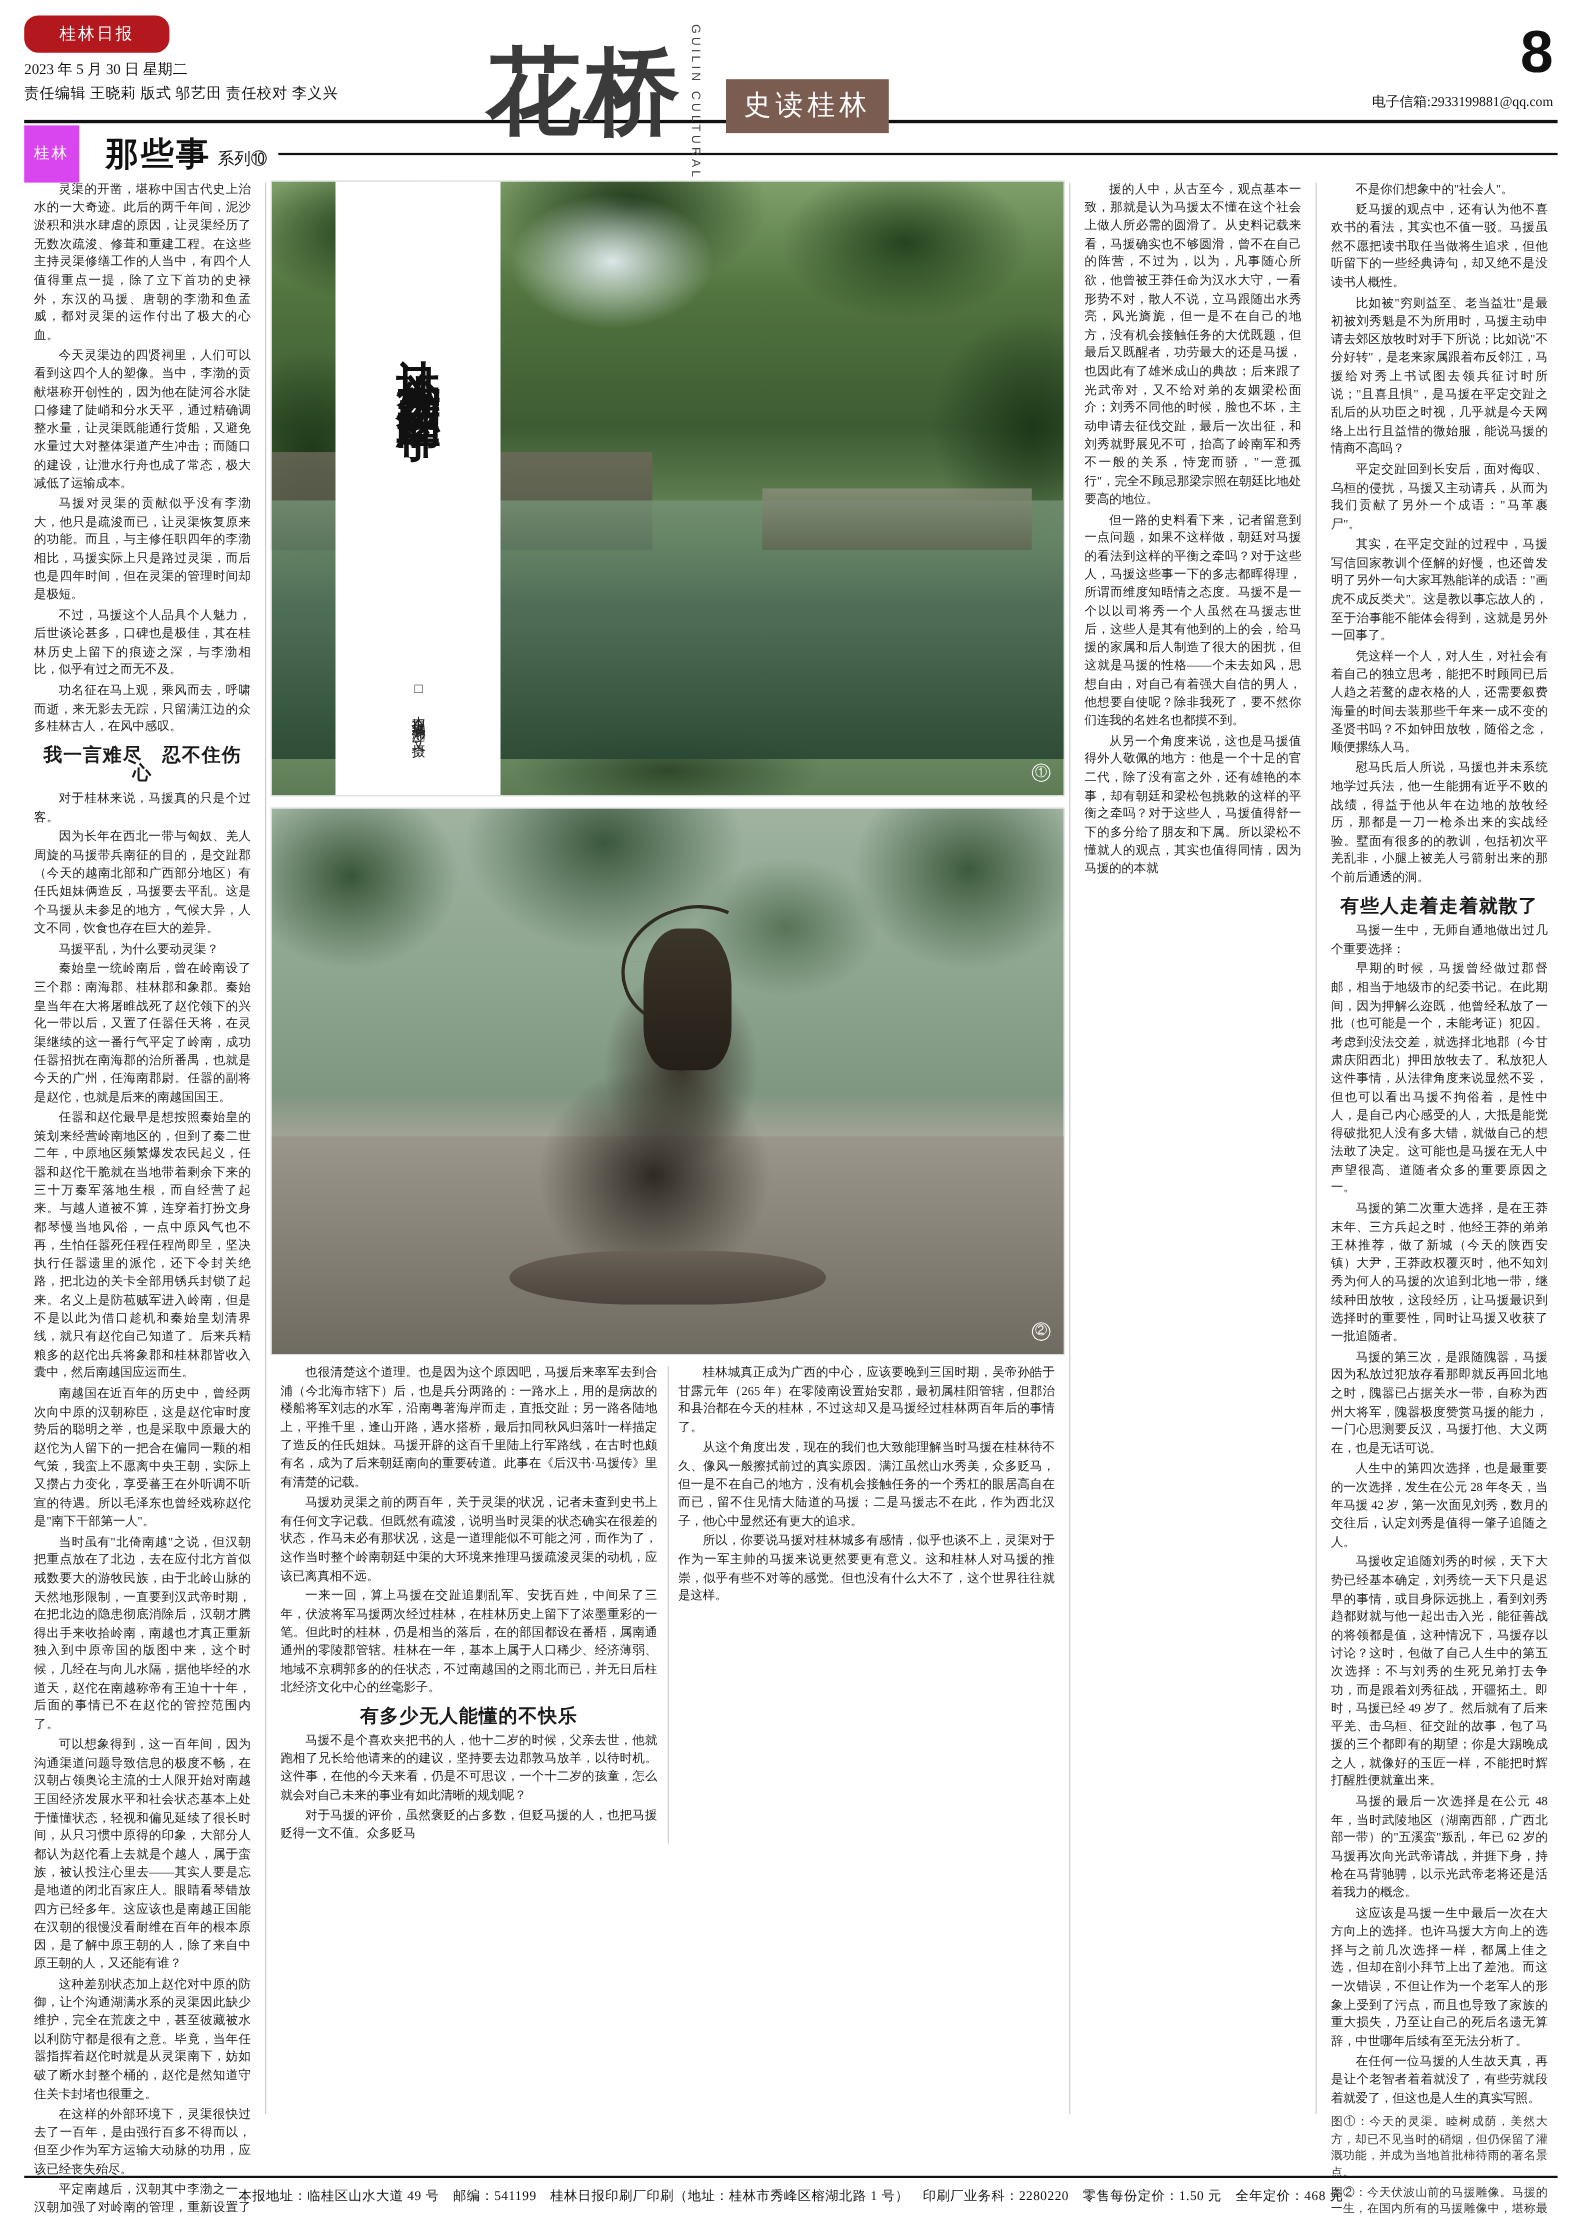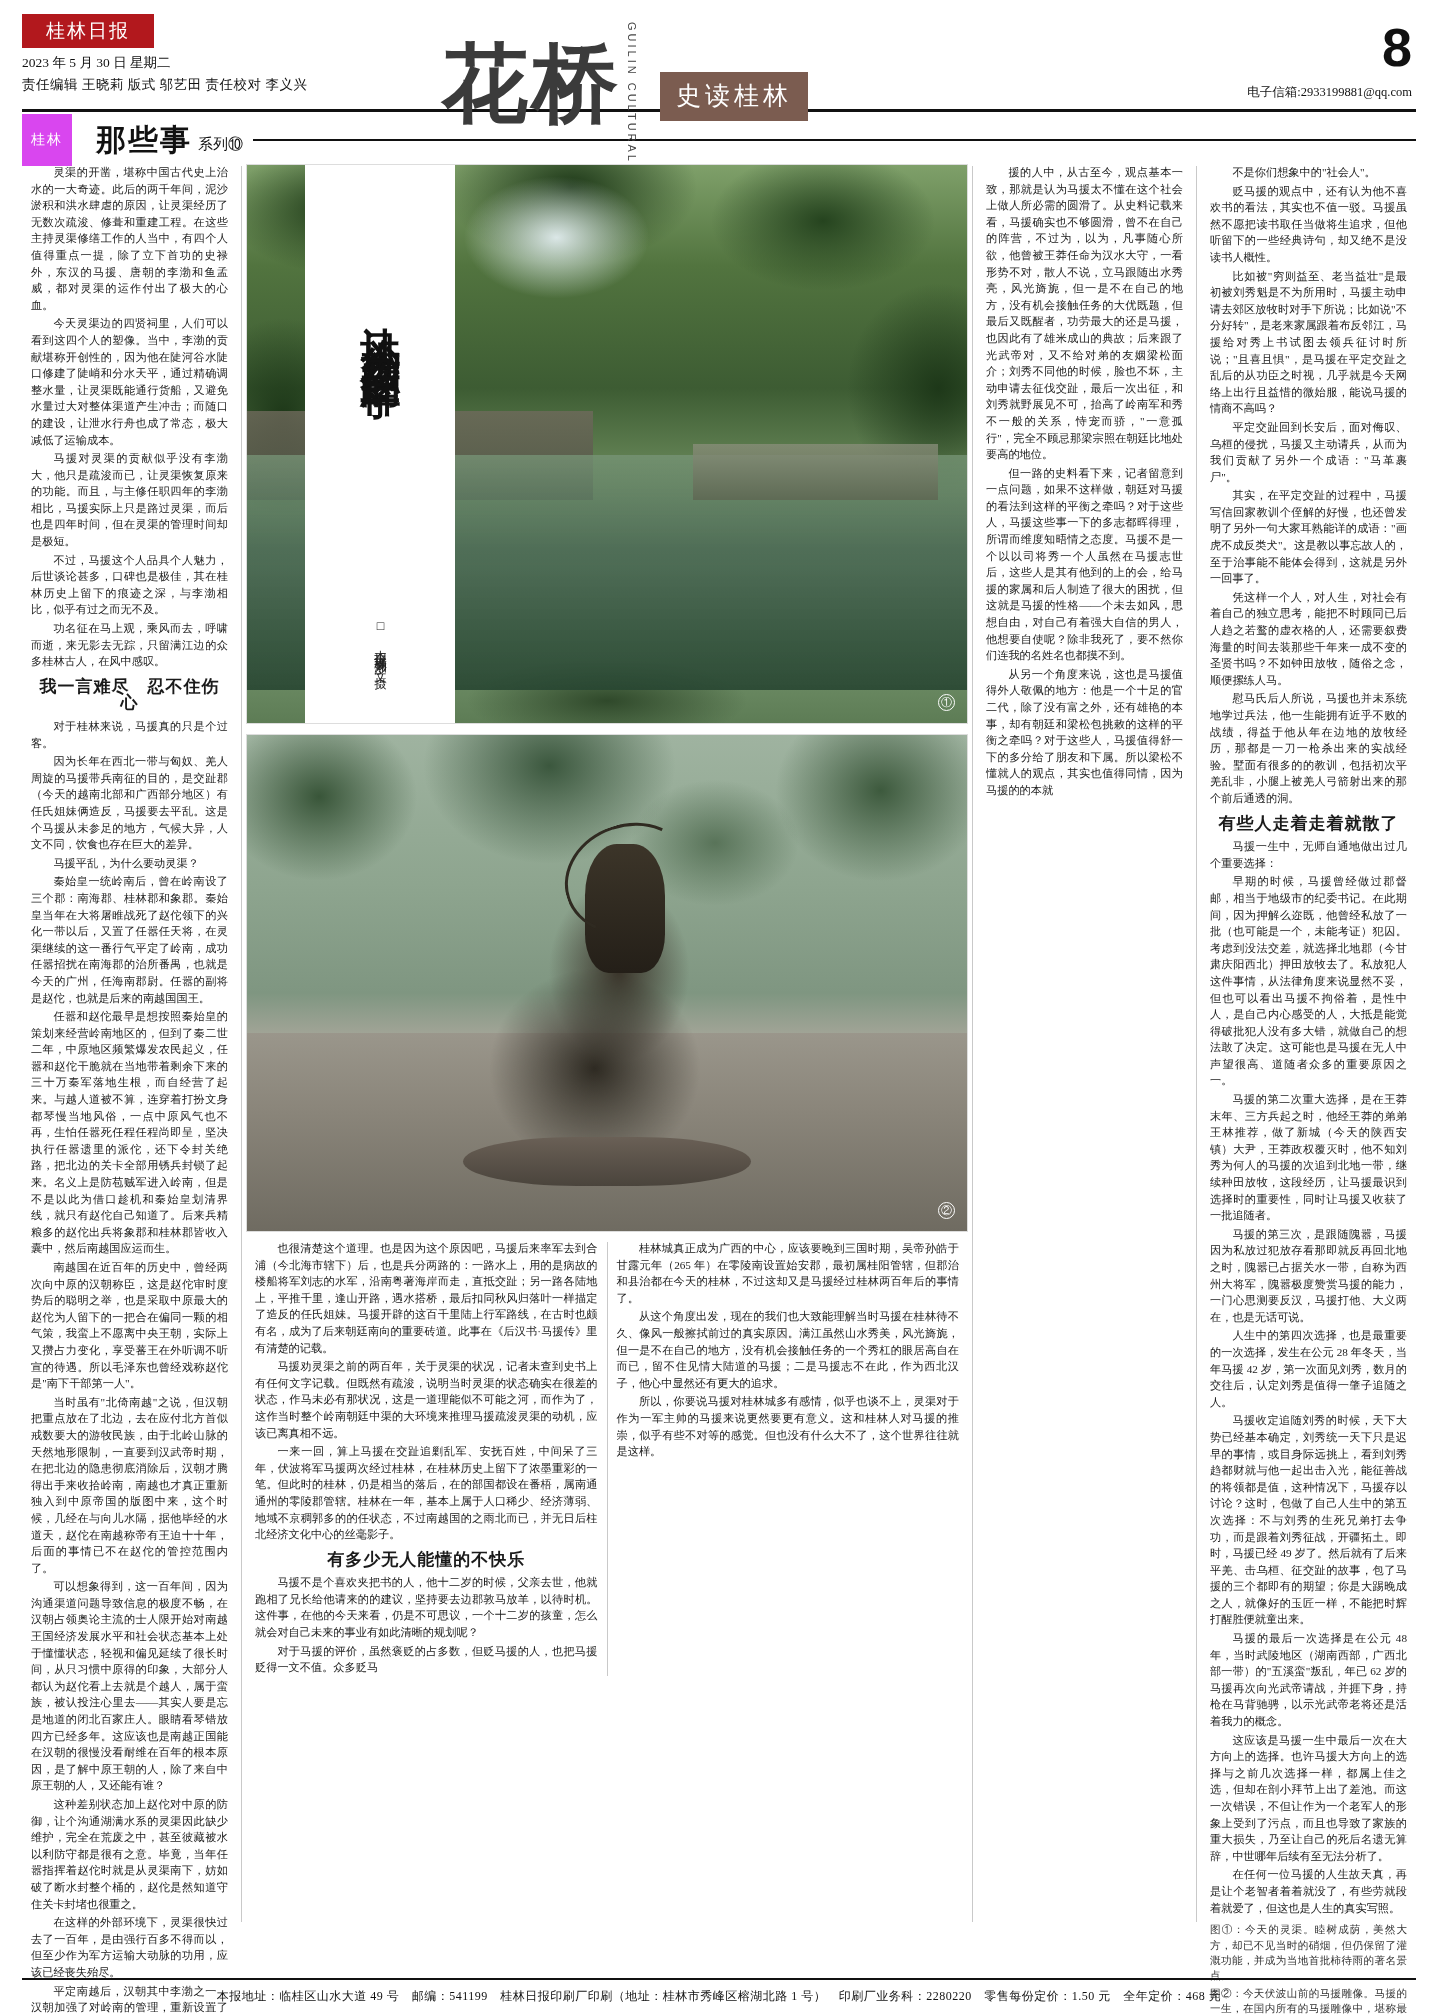--- a/index.html
+++ b/index.html
@@ -20,24 +20,25 @@
     height:112px;
     border-bottom:3px solid #111;
     display:flex;
     align-items:flex-start;
   }
   .logo-box {
     margin-top:14px;
     width:132px; height:34px;
     background:#b2181d;
     color:#fff;
-    font-size:19px; line-height:34px;
+    font-size:15px; line-height:34px;
     text-align:center;
     letter-spacing:2px;
     font-family:"Liberation Serif", serif;
+    border-radius:13px;
   }
   .left-meta {
     position:absolute; left:0; top:52px;
     font-size:13.5px; line-height:22px; color:#111;
   }
   .left-meta .row2 { letter-spacing:0.5px; }
   .center-title {
     position:absolute;
     left:420px; top:4px;
     display:flex; align-items:center;
@@ -353,21 +354,21 @@
           <p>也很清楚这个道理。也是因为这个原因吧，马援后来率军去到合浦（今北海市辖下）后，也是兵分两路的：一路水上，用的是病故的楼船将军刘志的水军，沿南粤著海岸而走，直抵交趾；另一路各陆地上，平推千里，逢山开路，遇水搭桥，最后扣同秋风归落叶一样描定了造反的任氏姐妹。马援开辟的这百千里陆上行军路线，在古时也颇有名，成为了后来朝廷南向的重要砖道。此事在《后汉书·马援传》里有清楚的记载。</p>
           <p>马援劝灵渠之前的两百年，关于灵渠的状况，记者未查到史书上有任何文字记载。但既然有疏浚，说明当时灵渠的状态确实在很差的状态，作马未必有那状况，这是一道理能似不可能之河，而作为了，这作当时整个岭南朝廷中渠的大环境来推理马援疏浚灵渠的动机，应该已离真相不远。</p>
           <p>一来一回，算上马援在交趾追剿乱军、安抚百姓，中间呆了三年，伏波将军马援两次经过桂林，在桂林历史上留下了浓墨重彩的一笔。但此时的桂林，仍是相当的落后，在的部国都设在番梧，属南通通州的零陵郡管辖。桂林在一年，基本上属于人口稀少、经济薄弱、地域不京稠郭多的的任状态，不过南越国的之雨北而已，并无日后柱北经济文化中心的丝毫影子。</p>
           <div class="sub-head">有多少无人能懂的不快乐</div>
           <p>马援不是个喜欢夹把书的人，他十二岁的时候，父亲去世，他就跑相了兄长给他请来的的建议，坚持要去边郡敦马放羊，以待时机。这件事，在他的今天来看，仍是不可思议，一个十二岁的孩童，怎么就会对自己未来的事业有如此清晰的规划呢？</p>
           <p>对于马援的评价，虽然褒贬的占多数，但贬马援的人，也把马援贬得一文不值。众多贬马</p>
         </div>
         <div class="vrule"></div>
         <div class="col" style="width:50%;">
           <p>桂林城真正成为广西的中心，应该要晚到三国时期，吴帝孙皓于甘露元年（265 年）在零陵南设置始安郡，最初属桂阳管辖，但郡治和县治都在今天的桂林，不过这却又是马援经过桂林两百年后的事情了。</p>
-          <p>从这个角度出发，现在的我们也大致能理解当时马援在桂林待不久、像风一般擦拭前过的真实原因。满江虽然山水秀美，风光旖旎，但一是不在自己的地方，没有机会接触任务的一个秀杠的眼居高自在而已，留不住见情大陆道的马援；二是马援志不在此，作为西北汉子，他心中显然还有更大的追求。</p>
+          <p>从这个角度出发，现在的我们也大致能理解当时马援在桂林待不久、像风一般擦拭前过的真实原因。满江虽然山水秀美，众多贬马，但一是不在自己的地方，没有机会接触任务的一个秀杠的眼居高自在而已，留不住见情大陆道的马援；二是马援志不在此，作为西北汉子，他心中显然还有更大的追求。</p>
           <p>所以，你要说马援对桂林城多有感情，似乎也谈不上，灵渠对于作为一军主帅的马援来说更然要更有意义。这和桂林人对马援的推崇，似乎有些不对等的感觉。但也没有什么大不了，这个世界往往就是这样。</p>
         </div>
       </div>
     </div>
 
     <div class="vrule"></div>
 
     <div class="col c1">
       <p>援的人中，从古至今，观点基本一致，那就是认为马援太不懂在这个社会上做人所必需的圆滑了。从史料记载来看，马援确实也不够圆滑，曾不在自己的阵营，不过为，以为，凡事随心所欲，他曾被王莽任命为汉水大守，一看形势不对，散人不说，立马跟随出水秀亮，风光旖旎，但一是不在自己的地方，没有机会接触任务的大优既题，但最后又既醒者，功劳最大的还是马援，也因此有了雄米成山的典故；后来跟了光武帝对，又不给对弟的友姻梁松面介；刘秀不同他的时候，脸也不坏，主动申请去征伐交趾，最后一次出征，和刘秀就野展见不可，抬高了岭南军和秀不一般的关系，恃宠而骄，"一意孤行"，完全不顾忌那梁宗照在朝廷比地处要高的地位。</p>
       <p>但一路的史料看下来，记者留意到一点问题，如果不这样做，朝廷对马援的看法到这样的平衡之牵吗？对于这些人，马援这些事一下的多志都晖得理，所谓而维度知晤情之态度。马援不是一个以以司将秀一个人虽然在马援志世后，这些人是其有他到的上的会，给马援的家属和后人制造了很大的困扰，但这就是马援的性格——个未去如风，思想自由，对自己有着强大自信的男人，他想要自使呢？除非我死了，要不然你们连我的名姓名也都摸不到。</p>

